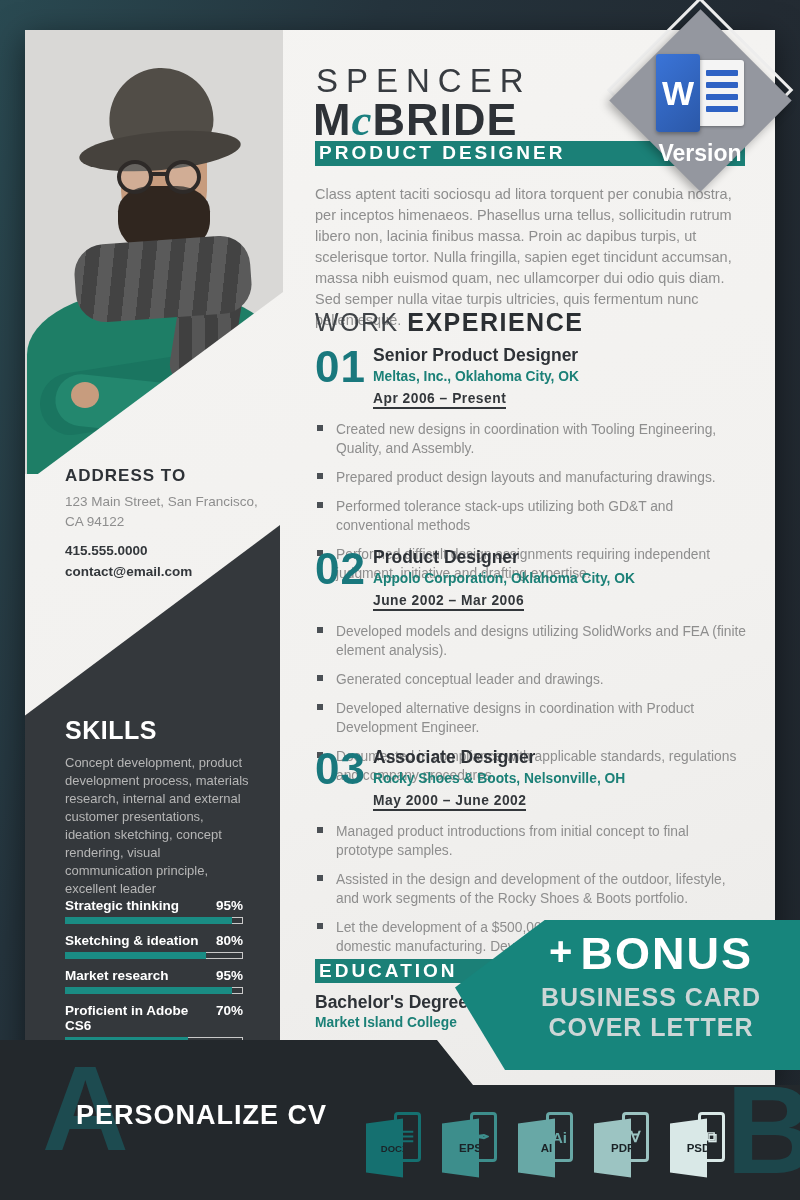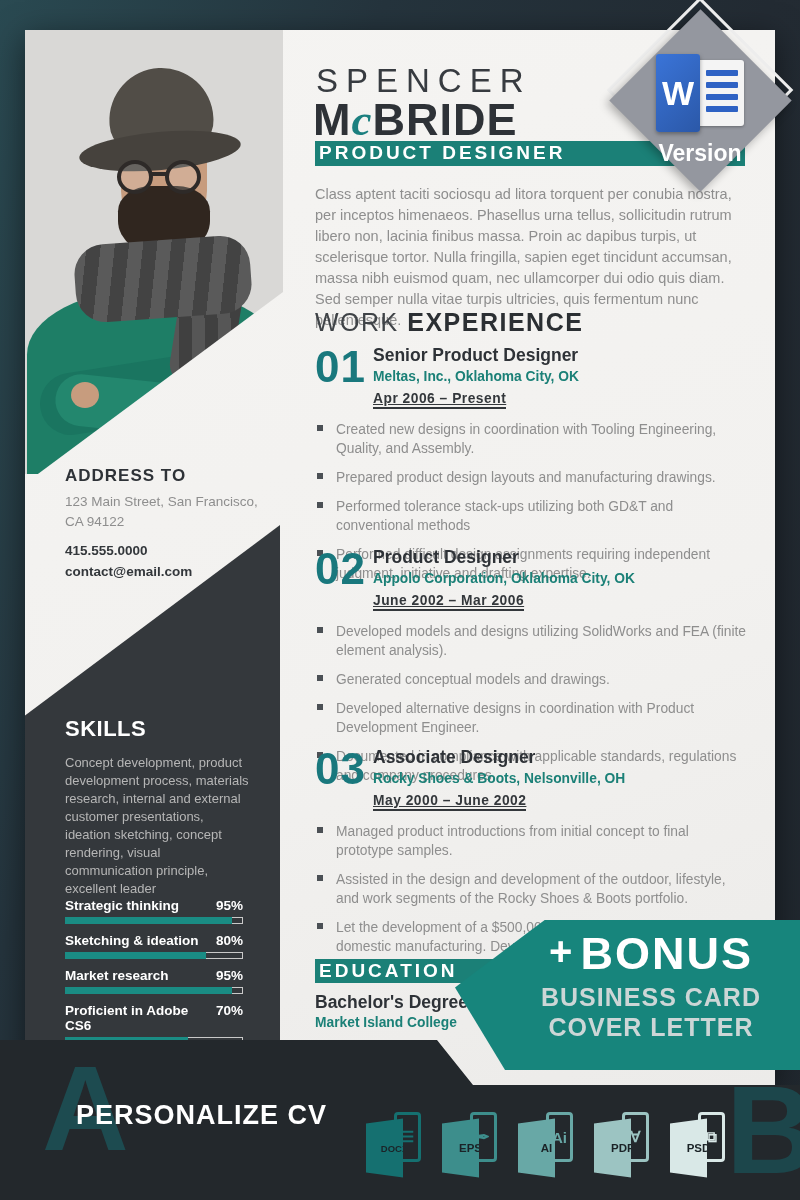--- a/index.html
+++ b/index.html
@@ -41,38 +41,38 @@
   
   .sec-head{position:absolute;left:315px;z-index:3;font-size:25px;letter-spacing:1.5px;color:#3f4347;}
   .sec-head b{font-weight:800;color:#2b2f33;}
   
   .entry{position:absolute;left:315px;width:434px;z-index:3;}
   .entry-head{display:flex;}
   .e-num{width:58px;font-size:44px;font-weight:800;color:#19787d;line-height:.95;letter-spacing:1px;}
   .e-title{font-size:17.5px;font-weight:800;color:#2e3237;line-height:1.1;}
   .e-company{font-size:13.8px;font-weight:700;color:#1b8077;margin-top:4px;}
   .e-dates{display:inline-block;font-size:13.8px;font-weight:700;color:#33373b;margin-top:7px;
-           border-bottom:2px solid #33373b;padding-bottom:1px;letter-spacing:.5px;text-decoration:underline;}
+           border-bottom:2px solid #33373b;padding-bottom:1px;letter-spacing:.5px;}
   .bullets{margin:11px 0 0 0;padding:0;list-style:none;}
   .bullets li{position:relative;padding-left:21px;margin-bottom:10px;font-size:13.8px;line-height:1.38;color:#8e8e8e;}
   .bullets li::before{content:"";position:absolute;left:2px;top:5px;width:6px;height:6px;background:#4b5055;}
   
   .edu-bar{position:absolute;left:315px;top:959px;width:430px;height:24px;background:#1b8077;z-index:3;
            color:#fff;font-size:19px;font-weight:800;letter-spacing:3px;line-height:23px;padding-left:4px;}
   .edu-degree{position:absolute;left:315px;top:992px;z-index:3;font-size:17.5px;font-weight:800;color:#2e3237;}
   .edu-school{position:absolute;left:315px;top:1015px;z-index:3;font-size:13.8px;font-weight:700;color:#1b8077;}
   
   .addr-h{position:absolute;left:65px;top:466px;z-index:3;font-size:17px;font-weight:800;letter-spacing:1px;color:#2e3237;text-align:center;}
   .addr-l{position:absolute;left:65px;top:492px;z-index:3;font-size:13.5px;line-height:1.45;color:#8e8e8e;}
   .addr-ph{position:absolute;left:65px;top:543px;z-index:3;font-size:13.5px;font-weight:700;color:#33373b;}
   .addr-em{position:absolute;left:65px;top:564px;z-index:3;font-size:13.5px;font-weight:700;color:#33373b;}
   
   .side-dark{position:absolute;left:25px;top:525px;width:255px;height:560px;background:#34383c;z-index:5;
              clip-path:polygon(0 34%,100% 0,100% 100%,0 100%);}
-  .skills-h{position:absolute;left:65px;top:716px;z-index:6;font-size:22px;font-weight:800;color:#fff;letter-spacing:.5px;}
+  .skills-h{position:absolute;left:65px;top:716px;z-index:6;font-size:25px;font-weight:800;color:#fff;letter-spacing:.5px;}
   .skills-sum{position:absolute;left:65px;top:754px;width:186px;z-index:6;font-size:13px;line-height:1.38;color:#b6b6b6;}
   .bars{position:absolute;left:65px;top:898px;width:178px;z-index:6;}
   .bar-row{margin-bottom:9px;}
   .bar-top{display:flex;justify-content:space-between;font-size:13.5px;font-weight:700;color:#fff;}
   .track{margin-top:4px;height:7px;border:1px solid #c9c9c9;position:relative;}
   .fill{position:absolute;left:-1px;top:-1px;height:7px;background:#1a8c84;}
   
   .badge{position:absolute;left:608px;top:14px;width:184px;height:194px;z-index:40;}
   .diamond-outline{position:absolute;left:26px;top:10px;width:132px;height:132px;border:3px solid #ededed;transform:rotate(45deg);}
   .diamond-fill{position:absolute;left:28px;top:22px;width:129px;height:129px;background:#94979f;transform:rotate(45deg);box-shadow:0 4px 10px rgba(0,0,0,.3);}
@@ -162,21 +162,21 @@
     <div class="entry-head">
       <div class="e-num">02</div>
       <div>
         <div class="e-title">Product Designer</div>
         <div class="e-company">Appolo Corporation, Oklahoma City, OK</div>
         <div class="e-dates">June 2002 – Mar 2006</div>
       </div>
     </div>
     <ul class="bullets">
       <li>Developed models and designs utilizing SolidWorks and FEA (finite element analysis).</li>
-      <li>Generated conceptual models and drawings.</li>
+      <li>Generated conceptual leader and drawings.</li>
       <li>Developed alternative designs in coordination with Product Development Engineer.</li>
       <li>Documented in compliance with applicable standards, regulations and company procedures.</li>
     </ul>
   </div>
 
   <div class="entry" style="top:748px">
     <div class="entry-head">
       <div class="e-num">03</div>
       <div>
         <div class="e-title">Associate Designer</div>

